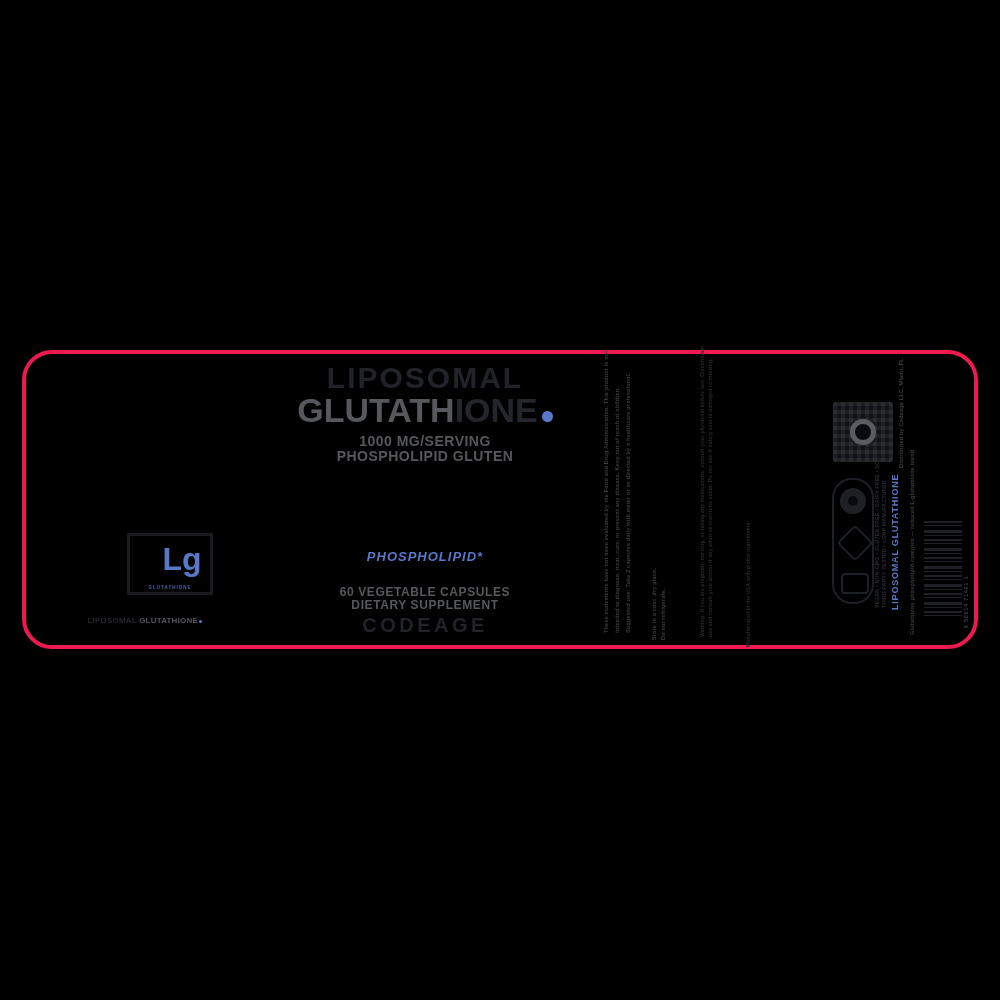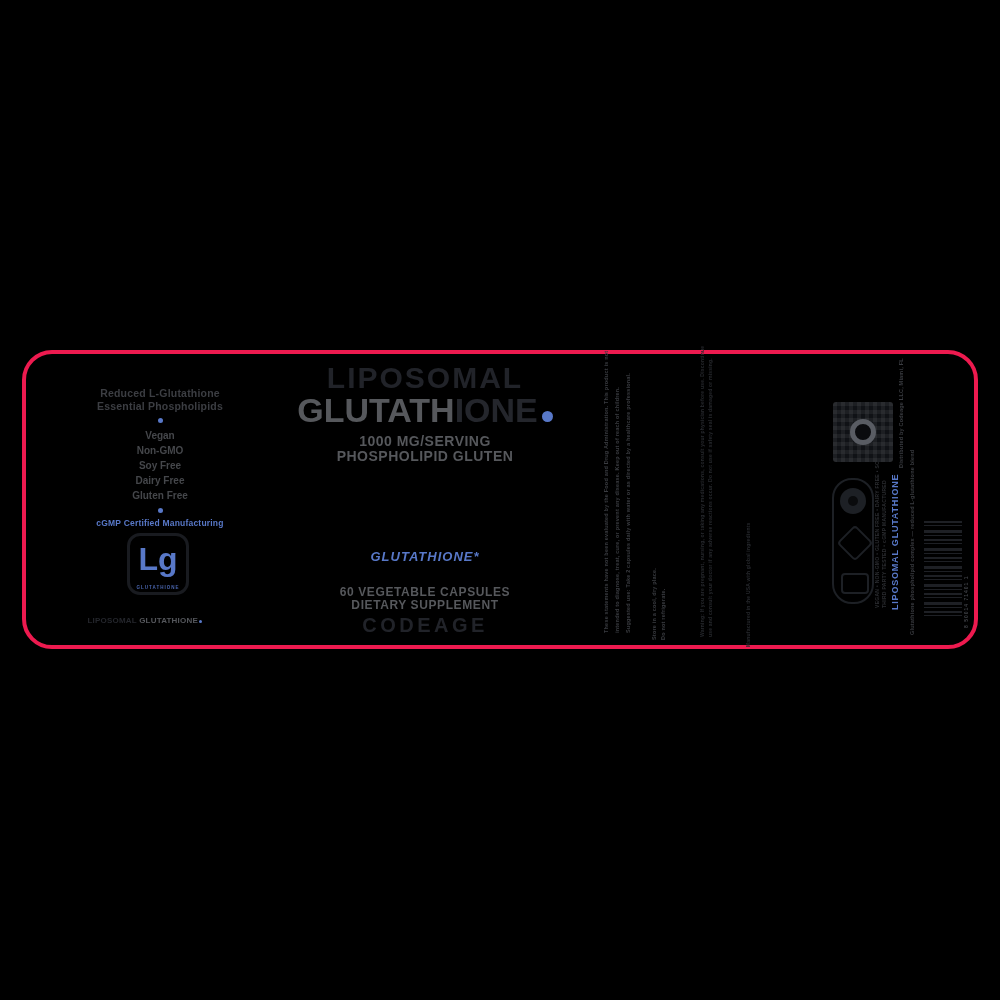--- a/index.html
+++ b/index.html
@@ -7,21 +7,21 @@
           font-family:"Liberation Sans", sans-serif;}
   .label-outline{position:absolute;left:22px;top:350px;width:948px;height:291px;
           border:4px solid #ED1A4F;border-radius:30px;}
   
   .left-panel{position:absolute;left:78px;top:387px;width:164px;text-align:center;}
   .lp-head{font-size:10.5px;font-weight:bold;color:#3c3e43;line-height:13px;letter-spacing:.2px;}
   .dot{width:5px;height:5px;border-radius:50%;background:#5878C8;margin:5px auto;}
   .lp-feat{font-size:10px;font-weight:bold;color:#45474b;line-height:15px;}
   .lp-cgmp{font-size:8.5px;font-weight:bold;color:#5878C8;letter-spacing:.2px;margin-top:2px;}
   .element-box{position:absolute;left:127px;top:533px;width:56px;height:56px;
-          border:3px solid #191b20;border-radius:13px;text-align:center;}
+          border:3px solid #191b20;border-radius:0;text-align:center;padding-left:24px;}
   .element-symbol{font-size:32px;font-weight:bold;color:#5878C8;line-height:46px;}
   .element-caption{position:absolute;left:0;right:0;bottom:2px;font-size:4.5px;font-weight:bold;
           color:#4a66b0;letter-spacing:1px;}
   .tagline{position:absolute;left:85px;top:616px;width:120px;text-align:center;
           font-size:8px;font-weight:800;letter-spacing:.2px;white-space:nowrap;}
   .tag-dark{color:#24262c;} .tag-gray{color:#55575c;}
   .tag-dot{display:inline-block;width:3.5px;height:3.5px;border-radius:50%;background:#5878C8;margin-left:1px;}
   
   .center-panel{position:absolute;left:265px;top:0;width:320px;text-align:center;}
   .title1{position:absolute;left:0;width:320px;top:361px;font-size:30px;font-weight:800;
@@ -68,52 +68,40 @@
         #1e2025 9px,#1e2025 12px,#000 12px,#000 14px,
         #1e2025 14px,#1e2025 15px,#000 15px,#000 18px);}
 </style>
 </head>
 <body>
 
 <div class="canvas">
 
   <div class="label-outline"></div>
 
-  <div class="left-panel">
-    <div class="lp-head">Reduced L-Glutathione</div>
-    <div class="lp-head">Essential Phospholipids</div>
-    <div class="dot"></div>
-    <div class="lp-feat">Vegan</div>
-    <div class="lp-feat">Non-GMO</div>
-    <div class="lp-feat">Soy Free</div>
-    <div class="lp-feat">Dairy Free</div>
-    <div class="lp-feat">Gluten Free</div>
-    <div class="dot"></div>
-    <div class="lp-cgmp">cGMP Certified Manufacturing</div>
-  </div>
 
   <div class="element-box">
     <div class="element-symbol">Lg</div>
     <div class="element-caption">GLUTATHIONE</div>
   </div>
 
   <div class="tagline">
     <span class="tag-dark">LIPOSOMAL</span>
     <span> </span>
     <span class="tag-gray">GLUTATHIONE</span><span class="tag-dot"></span>
   </div>
 
   <div class="center-panel">
     <div class="title1">LIPOSOMAL</div>
     <div class="title2">
       <span class="t2-gray">GLUTATH</span><span class="t2-dark">IONE</span><span class="t2-dot"></span>
     </div>
     <div class="subtitle" style="top:433px;">1000 MG/SERVING</div>
     <div class="subtitle" style="top:448px;">PHOSPHOLIPID GLUTEN</div>
-    <div class="claim">GLUTATHIONE*</div>
+    <div class="claim">PHOSPHOLIPID*</div>
     <div class="caps-line" style="top:585px;">60 VEGETABLE CAPSULES</div>
     <div class="caps-line" style="top:598px;">DIETARY SUPPLEMENT</div>
     <div class="brand">CODEAGE</div>
   </div>
 
   <div class="vt fp" style="left:604px;top:633px;">These statements have not been evaluated by the Food and Drug Administration. This product is not</div>
   <div class="vt fp" style="left:615px;top:633px;">intended to diagnose, treat, cure, or prevent any disease. Keep out of reach of children.</div>
   <div class="vt fp" style="left:626px;top:633px;">Suggested use: Take 2 capsules daily with water or as directed by a healthcare professional.</div>
   <div class="vt fp" style="left:652px;top:640px;">Store in a cool, dry place.</div>
   <div class="vt fp" style="left:661px;top:640px;">Do not refrigerate.</div>

